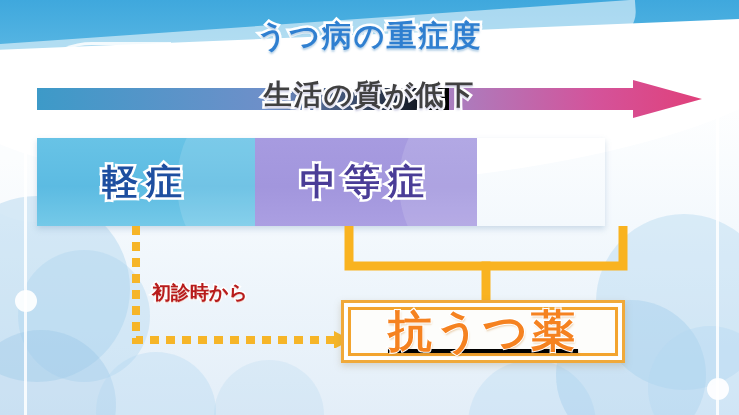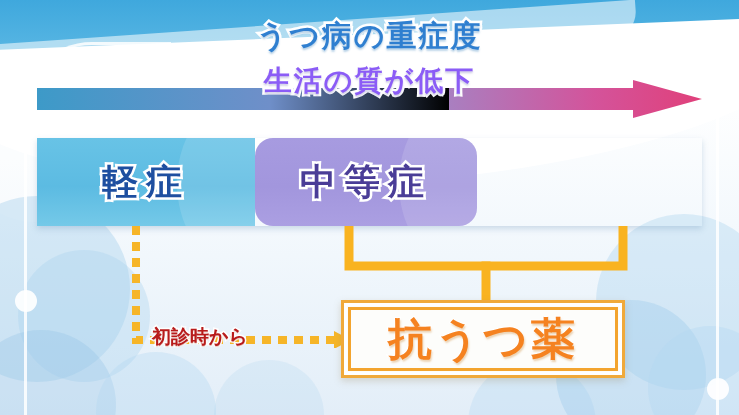--- a/index.html
+++ b/index.html
@@ -75,31 +75,31 @@
     color:#2f7fd0;
     -webkit-text-stroke:5px #ffffff;
     paint-order:stroke fill;
     text-shadow:0 2px 2px rgba(90,150,200,.45);
   }
 
   
   .arrow-wrap{position:absolute;left:37px;top:80px;width:665px;height:38px;}
   .arrow-svg{display:block;width:665px;height:38px;}
   .arrow-label{
-    position:absolute;left:0;top:62px;width:739px;text-align:center;
+    position:absolute;left:0;top:76px;width:739px;text-align:center;
     font-size:28px;font-weight:bold;letter-spacing:2px;
-    color:#8b5cf6;
+    color:#404040;
     -webkit-text-stroke:5px #ffffff;
     paint-order:stroke fill;
     text-shadow:0 2px 2px rgba(120,120,180,.35);
   }
 
   
   .sev-bar{
-    position:absolute;left:37px;top:138px;width:665px;height:88px;
+    position:absolute;left:37px;top:138px;width:568px;height:88px;
     display:flex;
     box-shadow:0 3px 6px rgba(110,150,185,.30);
   }
   .seg{
     position:relative;
     display:flex;align-items:center;justify-content:center;
     font-size:36px;font-weight:bold;letter-spacing:8px;
     overflow:hidden;
   }
   .seg span{
@@ -107,50 +107,51 @@
     -webkit-text-stroke:5px #ffffff;
     paint-order:stroke fill;
   }
   .seg::after{
     content:"";position:absolute;right:-18px;top:-30px;
     width:96px;height:150px;border-radius:50%;
     background:rgba(255,255,255,.13);z-index:1;
   }
   .seg-mild{flex:0 0 218px;background:linear-gradient(180deg,#68c3e6 0%,#5cbbe2 55%,#74c9e8 100%);}
   .seg-mild span{color:#1e4fa0;}
-  .seg-mod{flex:0 0 222px;background:linear-gradient(180deg,#a79be0 0%,#a296dd 55%,#ab9fe2 100%);border-radius:18px;}
+  .seg-mod{flex:0 0 222px;background:linear-gradient(180deg,#a79be0 0%,#a296dd 55%,#ab9fe2 100%);}
   .seg-mod span{color:#4a3d97;}
   .seg-sev{flex:1 1 auto;background:linear-gradient(180deg,#f387cd 0%,#ef7cc6 55%,#f48ad0 100%);}
   .seg-sev span{color:#c8215f;}
 
   
   .bracket{position:absolute;left:341px;top:226px;width:290px;height:80px;}
 
   
   .dashed{position:absolute;left:130px;top:226px;width:225px;height:122px;}
 
   
   .note{
     position:absolute;left:152px;top:281px;width:190px;
     font-size:19px;font-weight:bold;line-height:1.28;
     color:#b81b1b;
     -webkit-text-stroke:3px #ffffff;
     paint-order:stroke fill;
     text-shadow:0 1px 1px rgba(170,60,40,.30);
   }
-  .note div{white-space:nowrap;margin-top:44px;}
+  .note div{white-space:nowrap;}
 
   
   .drug-box{
-    position:absolute;left:341px;top:300px;width:284px;height:78px;
+    position:absolute;left:341px;top:300px;width:284px;height:63px;
     background:#fdfdfb;
     border:3px solid #f0a93a;
     box-shadow:0 0 0 3px #ffffff inset, 0 3px 7px rgba(150,130,90,.28);
     display:flex;align-items:center;justify-content:center;
     box-sizing:border-box;
+    text-decoration:underline;
   }
   .drug-inner{
     position:absolute;inset:4px;
     border:3px solid #f3a42e;
     pointer-events:none;
   }
   .drug-text{
     position:relative;z-index:2;
     font-size:44px;font-weight:bold;letter-spacing:3px;
     color:#f58220;

